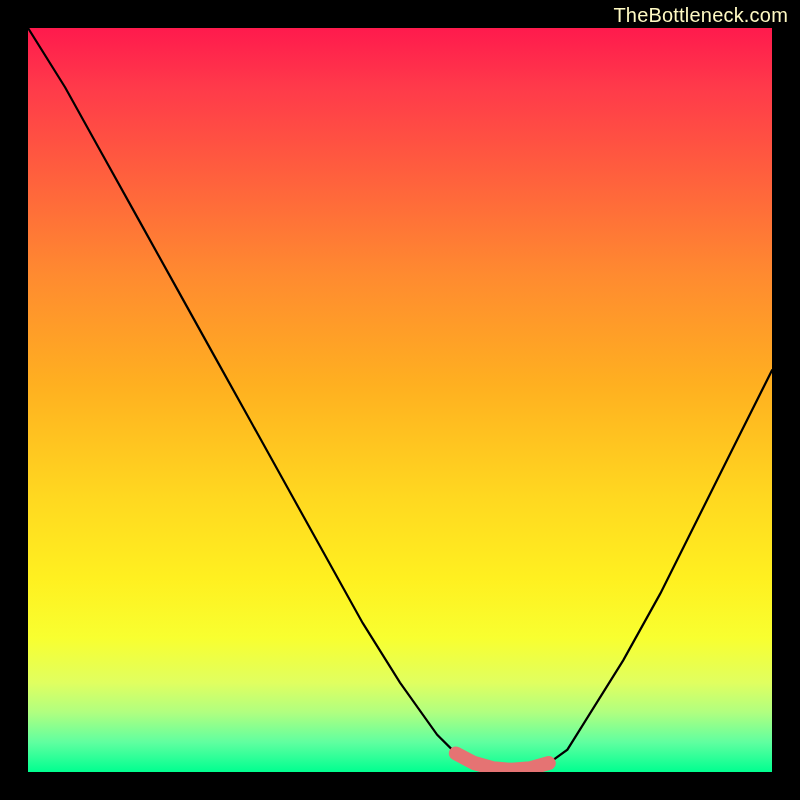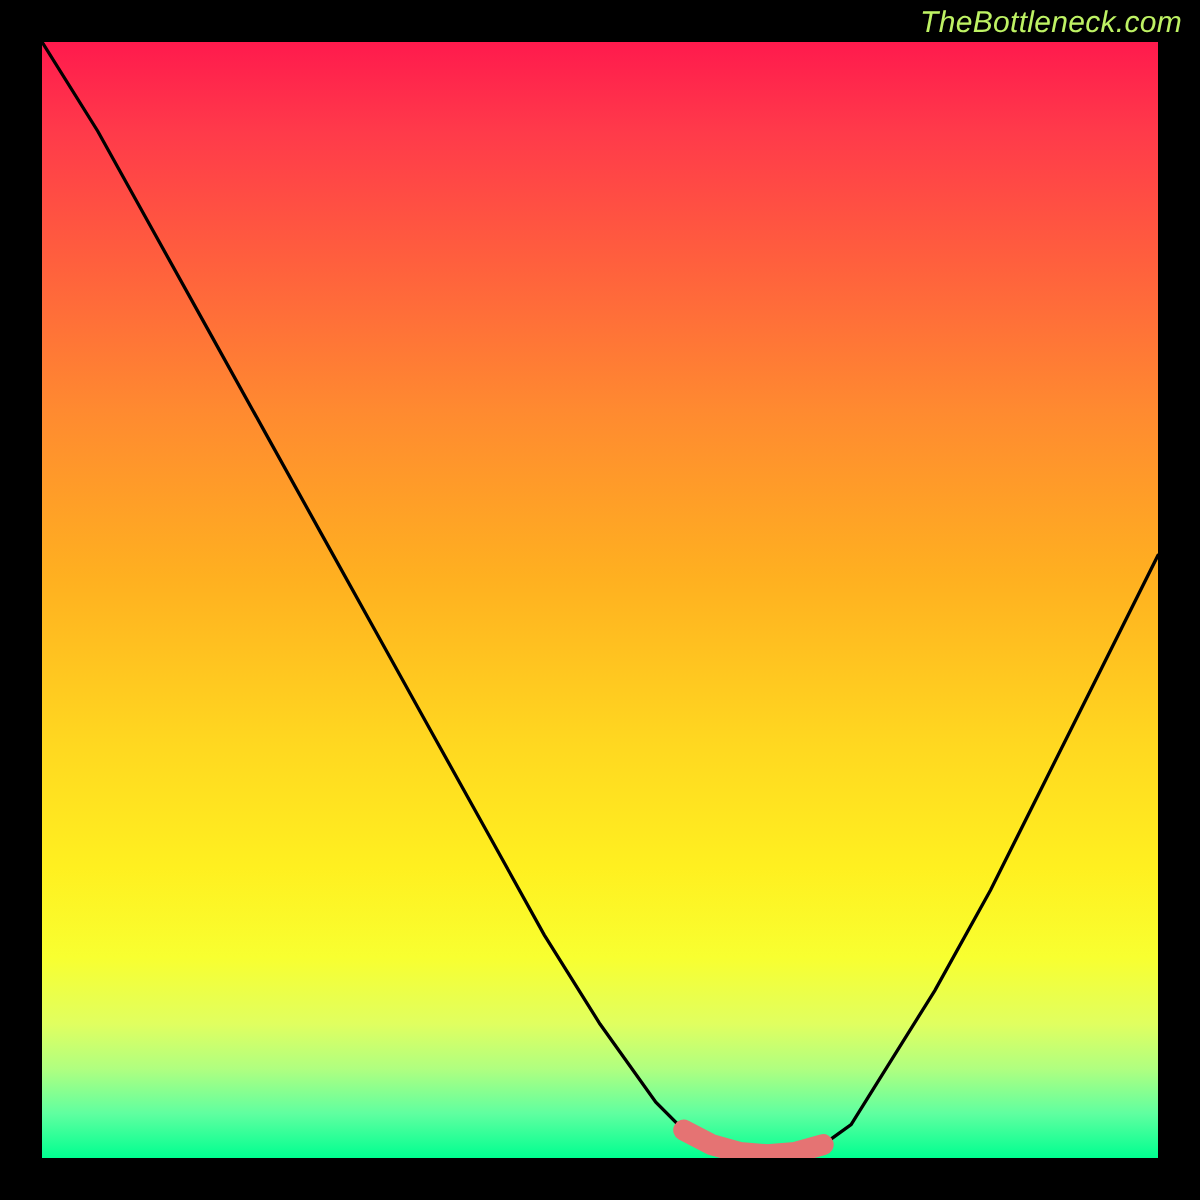--- a/index.html
+++ b/index.html
@@ -8,26 +8,25 @@
     height: 800px;
     background: #000;
     position: relative;
     overflow: hidden;
     font-family: Arial, sans-serif;
   }
   .watermark {
     position: absolute;
     top: 4px;
     right: 12px;
-    color: #bef264;
+    color: #fef9c3;
     font-size: 20px;
     font-weight: 500;
     z-index: 10;
     letter-spacing: 0.2px;
-    font-style: italic;
   }
   .plot-area {
     position: absolute;
     top: 28px;
     left: 28px;
     width: 744px;
     height: 744px;
   }
   .gradient-bg {
     position: absolute;

